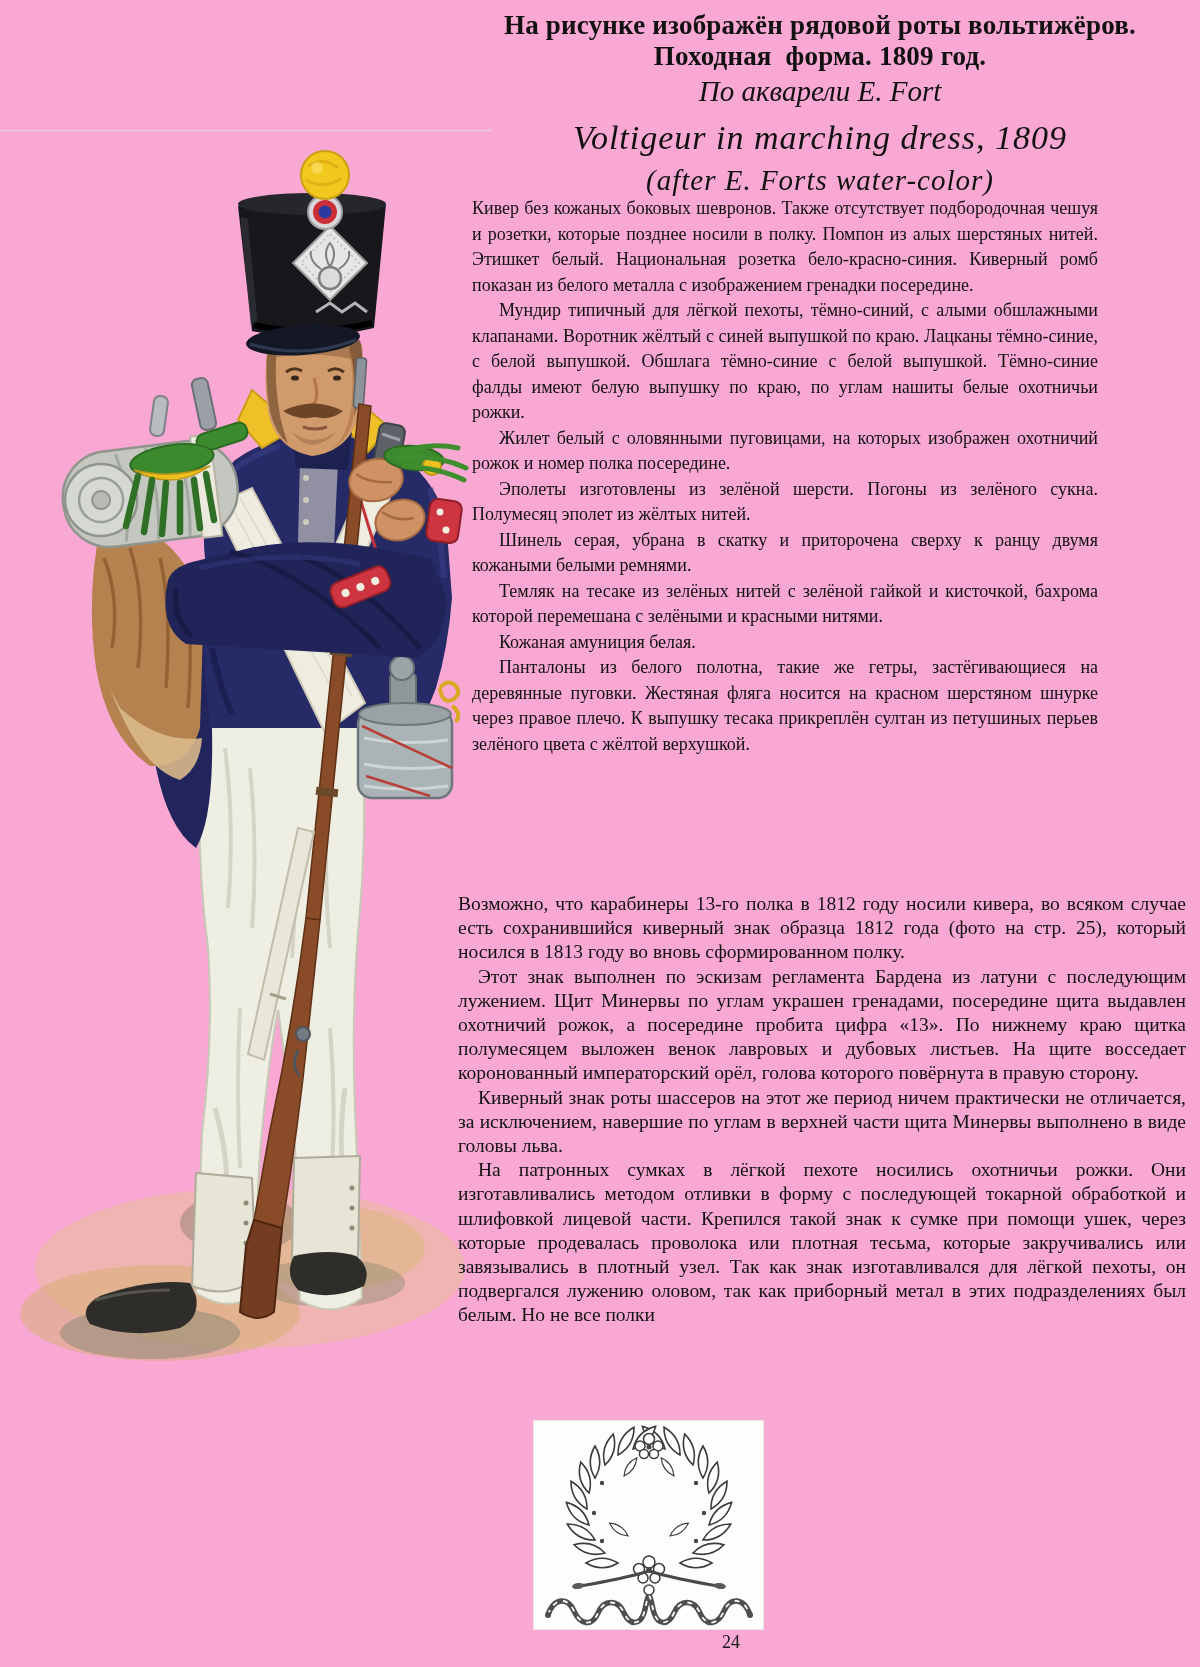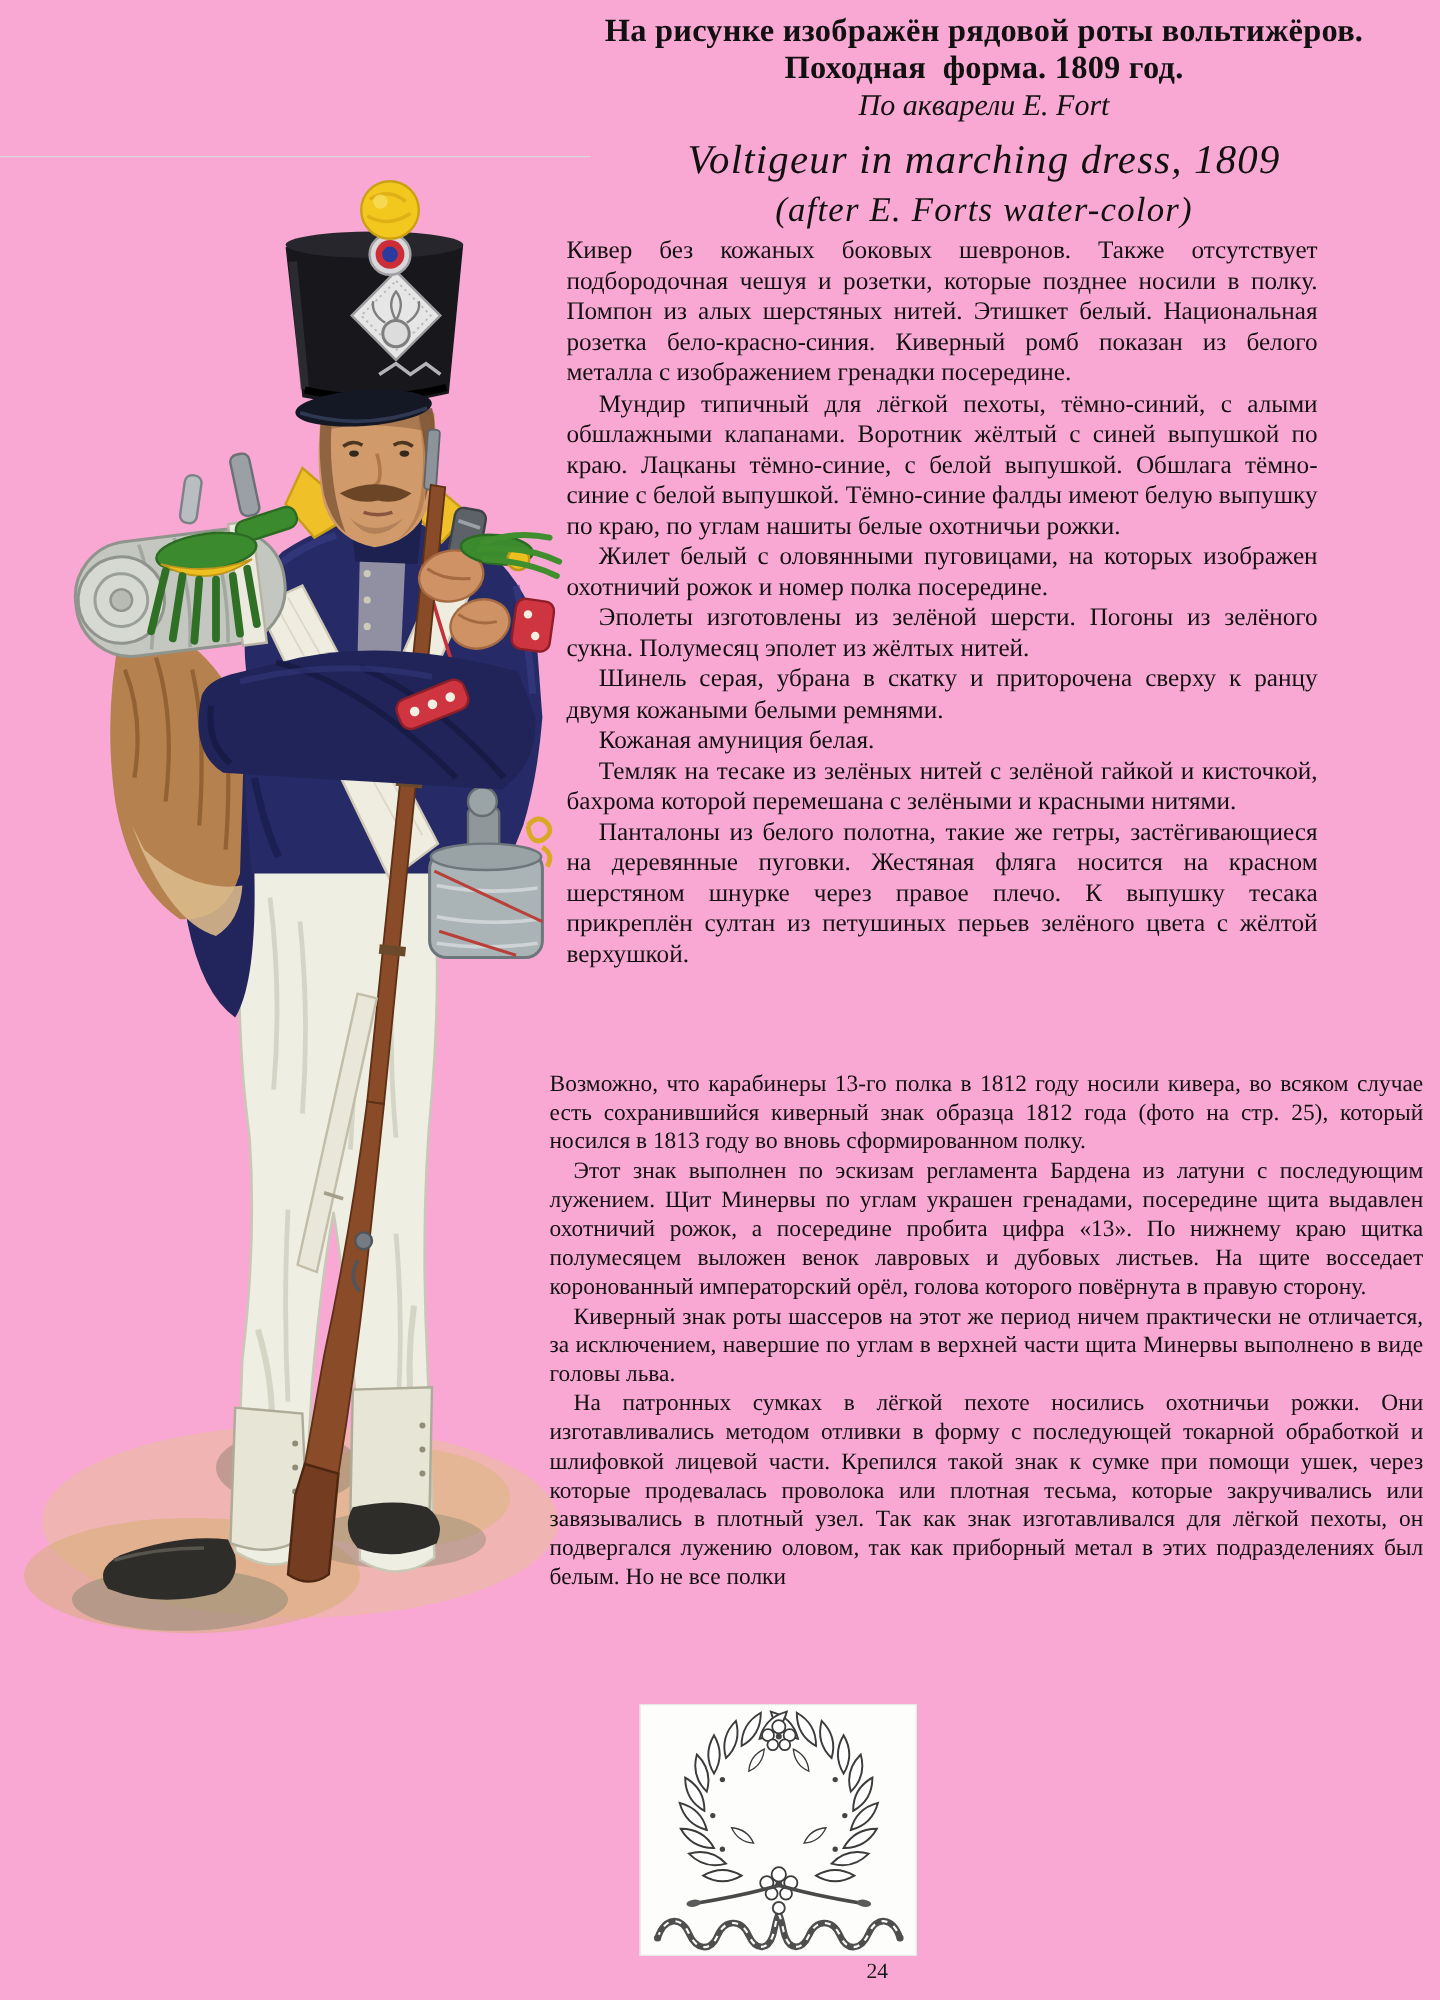--- a/index.html
+++ b/index.html
@@ -5,27 +5,27 @@
   html,body{margin:0;padding:0;background:#ffffff;}
   .page{
     position:relative;width:1200px;height:1667px;background:#f9a8d4;overflow:hidden;
     font-family:"Liberation Serif","DejaVu Serif",serif;color:#111;
   }
   
   .scan-edge{position:absolute;left:0;top:130px;width:492px;height:1px;background:#d9d9d9;}
 
   .title-block{position:absolute;left:460px;top:10px;width:720px;text-align:center;line-height:1.15;}
   .title-line{font-weight:bold;font-size:27px;letter-spacing:.2px;white-space:pre-wrap;}
-  .subtitle-ru{font-style:italic;font-size:25px;margin-top:3px;}
+  .subtitle-ru{font-style:italic;font-size:29px;margin-top:3px;}
   .subtitle-en1{font-style:italic;font-size:34px;margin-top:10px;letter-spacing:1px;}
   .subtitle-en2{font-style:italic;font-size:29px;margin-top:6px;letter-spacing:1px;text-align:center;}
 
   .upper-text{
     position:absolute;left:472px;top:196px;width:626px;
-    font-size:21px;line-height:25.5px;text-align:justify;font-family:Liberation Serif, serif;
+    font-size:18px;line-height:25.5px;text-align:justify;font-family:Liberation Serif, serif;
   }
   .upper-text p{margin:0;text-indent:27px;}
   .upper-text p.flush{text-indent:0;}
 
   .lower-text{
     position:absolute;left:458px;top:892px;width:728px;
     font-size:19.5px;line-height:24.2px;text-align:justify;
   }
   .lower-text p{margin:0;text-indent:20px;}
   .lower-text p.flush{text-indent:0;}
@@ -236,22 +236,22 @@
     <div class="subtitle-en1">Voltigeur in marching dress, 1809</div>
     <div class="subtitle-en2">(after E. Forts water-color)</div>
   </div>
 
   <div class="upper-text">
     <p class="flush">Кивер без кожаных боковых шевронов. Также отсутствует подбородочная чешуя и розетки, которые позднее носили в полку. Помпон из алых шерстяных нитей. Этишкет белый. Национальная розетка бело-красно-синия. Киверный ромб показан из белого металла с изображением гренадки посередине.</p>
     <p>Мундир типичный для лёгкой пехоты, тёмно-синий, с алыми обшлажными клапанами. Воротник жёлтый с синей выпушкой по краю. Лацканы тёмно-синие, с белой выпушкой. Обшлага тёмно-синие с белой выпушкой. Тёмно-синие фалды имеют белую выпушку по краю, по углам нашиты белые охотничьи рожки.</p>
     <p>Жилет белый с оловянными пуговицами, на которых изображен охотничий рожок и номер полка посередине.</p>
     <p>Эполеты изготовлены из зелёной шерсти. Погоны из зелёного сукна. Полумесяц эполет из жёлтых нитей.</p>
     <p>Шинель серая, убрана в скатку и приторочена сверху к ранцу двумя кожаными белыми ремнями.</p>
+    <p>Темляк на тесаке из зелёных нитей с зелёной гайкой и кисточкой, бахрома которой перемешана с зелёными и красными нитями.</p>
     <p>Кожаная амуниция белая.</p>
-    <p>Темляк на тесаке из зелёных нитей с зелёной гайкой и кисточкой, бахрома которой перемешана с зелёными и красными нитями.</p>
     <p>Панталоны из белого полотна, такие же гетры, застёгивающиеся на деревянные пуговки. Жестяная фляга носится на красном шерстяном шнурке через правое плечо. К выпушку тесака прикреплён султан из петушиных перьев зелёного цвета с жёлтой верхушкой.</p>
   </div>
 
   <div class="lower-text">
     <p class="flush">Возможно, что карабинеры 13-го полка в 1812 году носили кивера, во всяком случае есть сохранившийся киверный знак образца 1812 года (фото на стр. 25), который носился в 1813 году во вновь сформированном полку.</p>
     <p>Этот знак выполнен по эскизам регламента Бардена из латуни с последующим лужением. Щит Минервы по углам украшен гренадами, посередине щита выдавлен охотничий рожок, а посередине пробита цифра «13». По нижнему краю щитка полумесяцем выложен венок лавровых и дубовых листьев. На щите восседает коронованный императорский орёл, голова которого повёрнута в правую сторону.</p>
     <p>Киверный знак роты шассеров на этот же период ничем практически не отличается, за исключением, навершие по углам в верхней части щита Минервы выполнено в виде головы льва.</p>
     <p>На патронных сумках в лёгкой пехоте носились охотничьи рожки. Они изготавливались методом отливки в форму с последующей токарной обработкой и шлифовкой лицевой части. Крепился такой знак к сумке при помощи ушек, через которые продевалась проволока или плотная тесьма, которые закручивались или завязывались в плотный узел. Так как знак изготавливался для лёгкой пехоты, он подвергался лужению оловом, так как приборный метал в этих подразделениях был белым. Но не все полки</p>
   </div>
 

